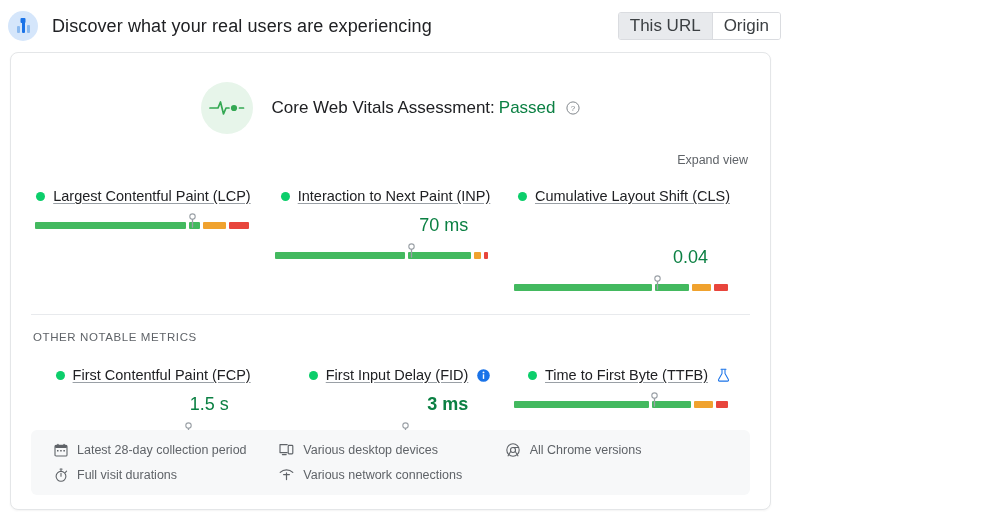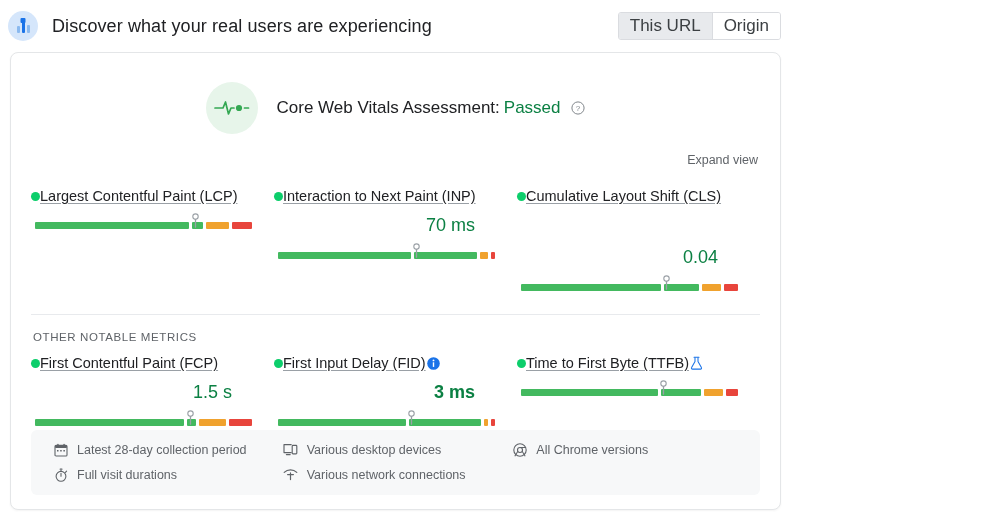--- a/index.html
+++ b/index.html
@@ -45,21 +45,21 @@
   .toggle-btn {
     font-size: 17px; color: #3c4043;
     padding: 4px 11px 5px; background: #fff; border: none; cursor: pointer;
     font-family: "Liberation Sans", sans-serif; line-height: 17px;
   }
   .toggle-btn.selected { background: #e8eaed; }
   .toggle-sep { width: 1px; background: #dadce0; }
 
   
   .card {
-    position: absolute; left: 10px; right: 16px; top: 52px;
+    position: absolute; left: 10px; right: 26px; top: 52px;
     height: 458px;
     background: #fff;
     border: 1px solid #e4e6e8;
     border-radius: 8px;
     box-shadow: 0 1px 2px rgba(60,64,67,.06);
     overflow: hidden;
   }
 
   
   .assessment {
@@ -83,25 +83,25 @@
   }
   .expand-link {
     font-size: 12.5px; color: #5f6368; cursor: pointer; text-decoration: none;
   }
 
   
   .metrics-grid {
     display: grid; grid-template-columns: 1fr 1fr 1fr;
     padding: 0 20px; margin-top: 18px;
   }
-  .metrics-grid.secondary { margin-top: 10px; }
+  .metrics-grid.secondary { margin-top: 22px; }
 
   .metric { padding-right: 20px; }
   .metric-head {
-    display: flex; align-items: center; height: 20px;
+    display: flex; align-items: center; gap: 8px; height: 20px; justify-content: flex-end;
   }
   .status-dot {
     width: 9px; height: 9px; border-radius: 50%; background: #0cce6b; flex: 0 0 auto;
   }
   .metric-name {
     font-size: 14.5px; color: #202124; text-decoration: underline;
     text-decoration-color: #9aa0a6; text-underline-offset: 2px; cursor: pointer;
     white-space: nowrap;
   }
   .badge-icon { display: inline-flex; align-items: center; margin-left: 1px; cursor: pointer; }

